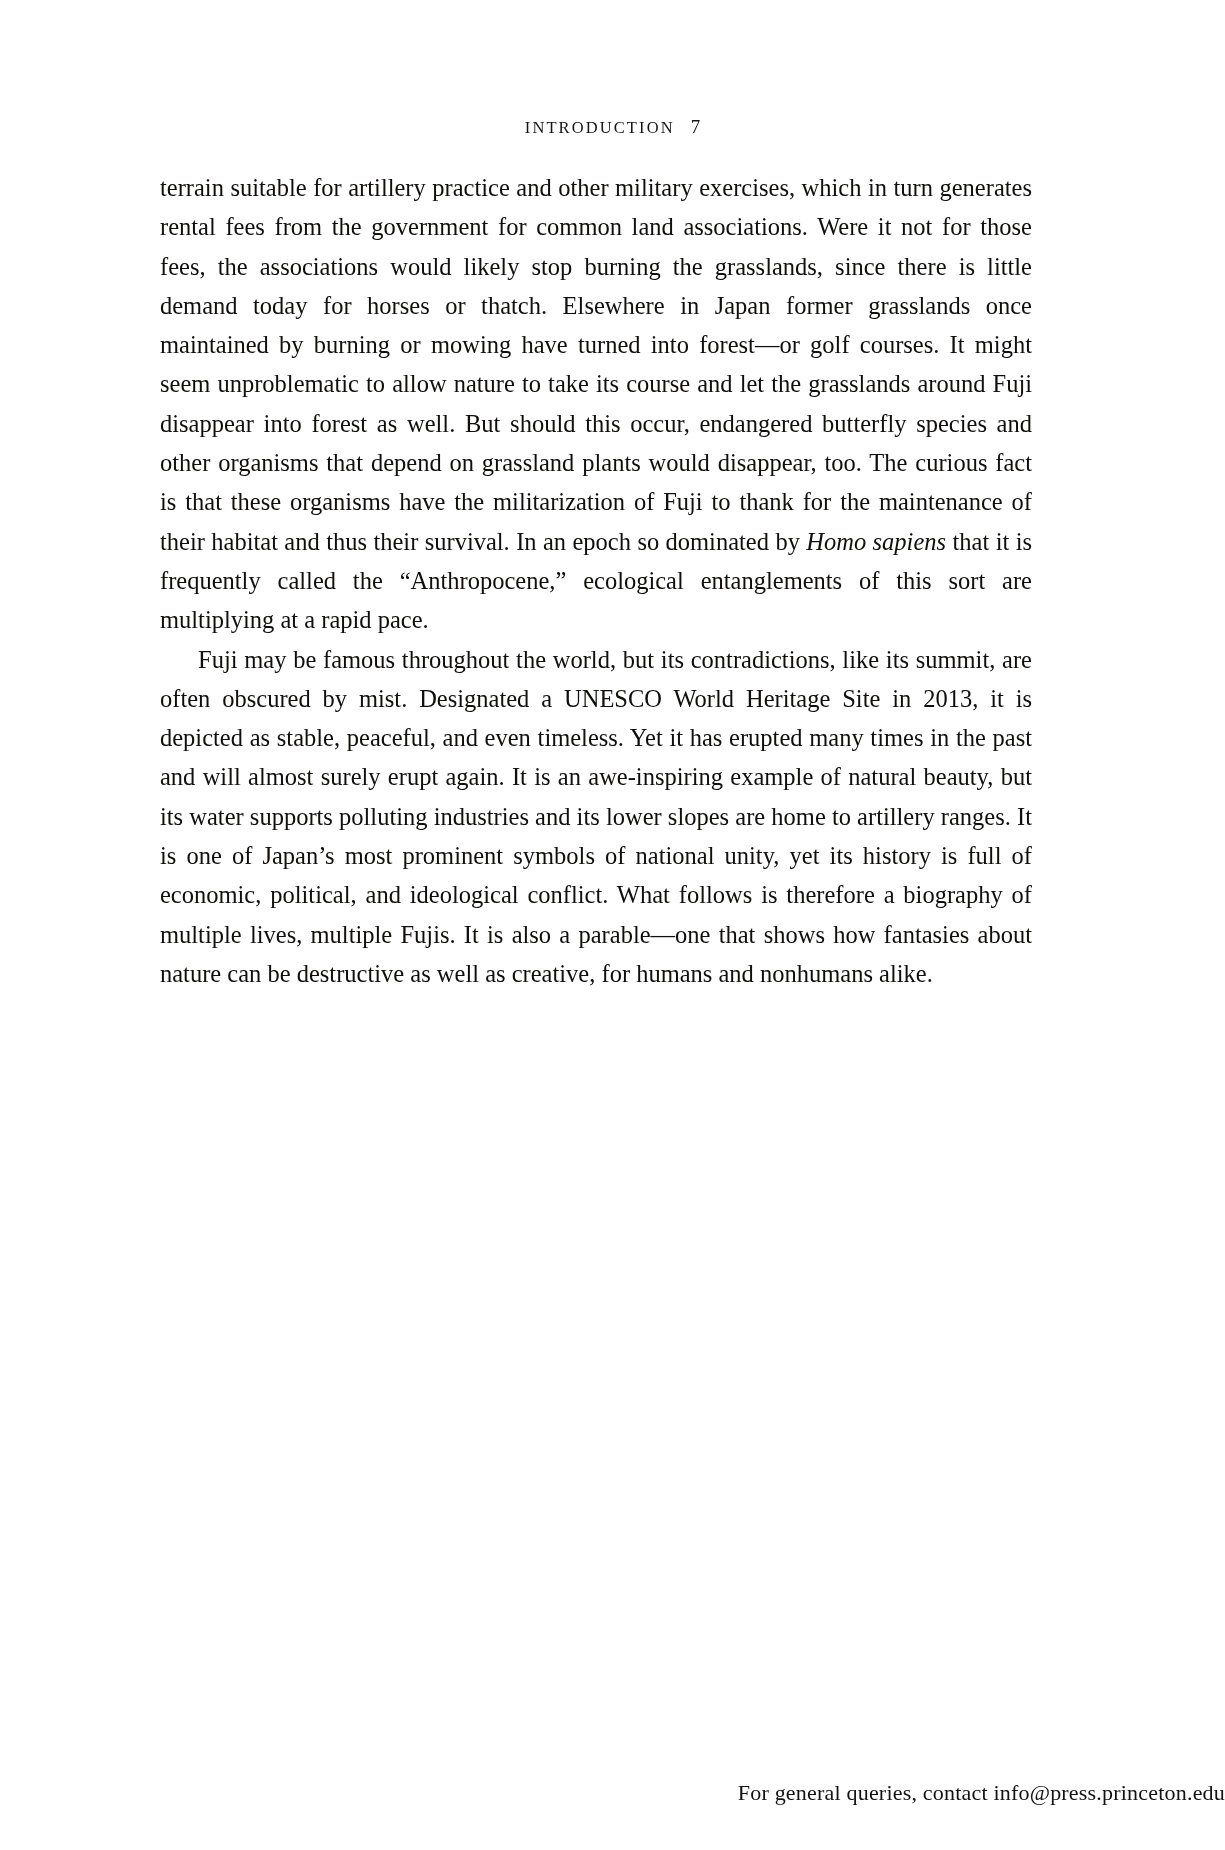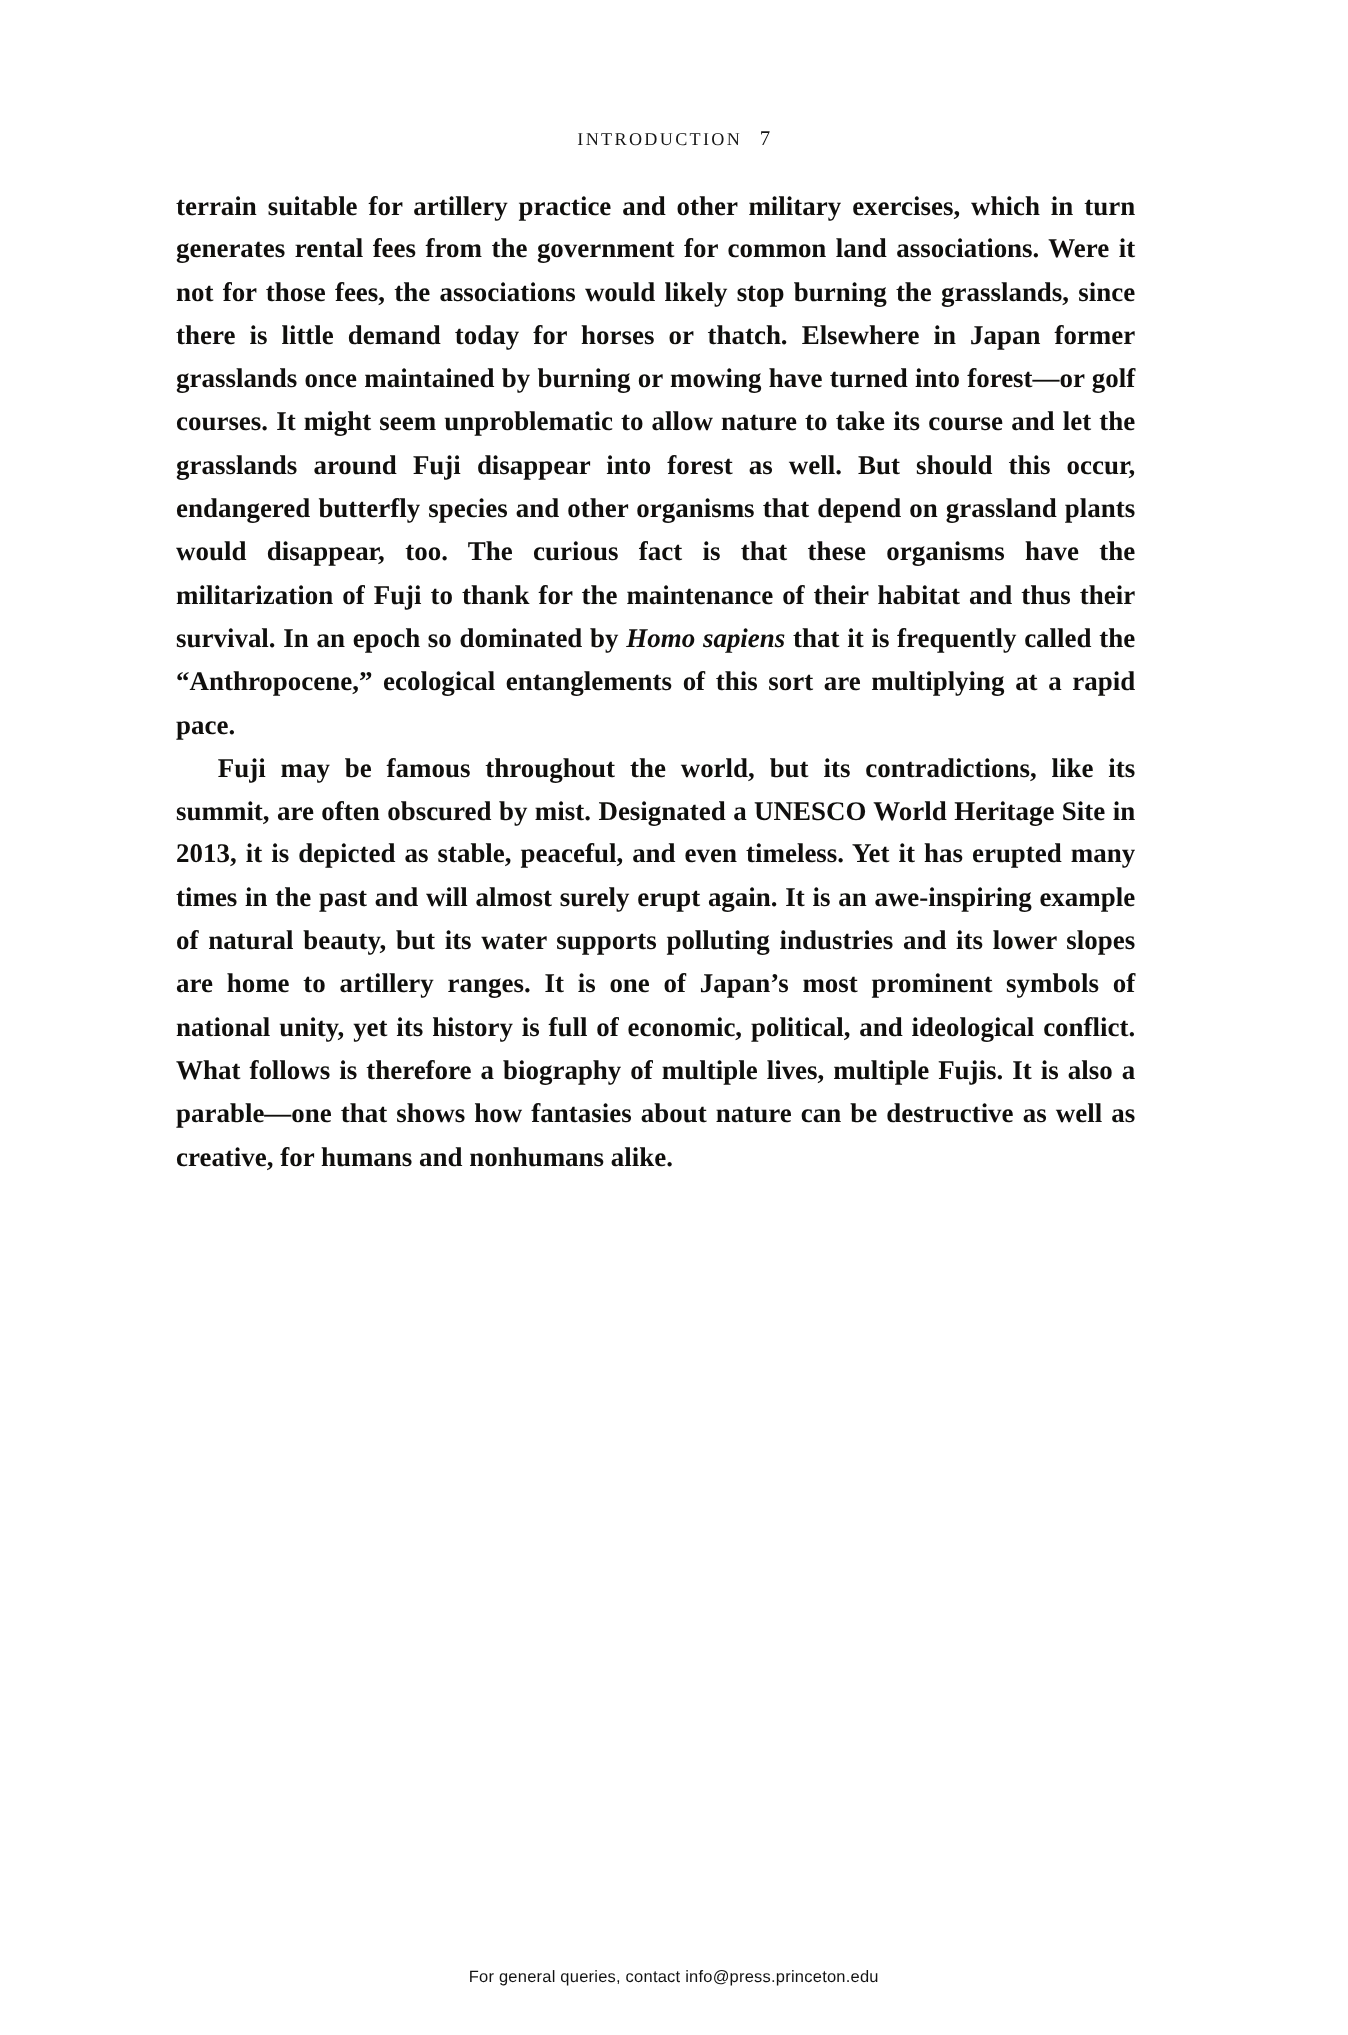--- a/index.html
+++ b/index.html
@@ -49,39 +49,38 @@
   .body-text {
     position: absolute;
     top: 168px;
     left: 160px;
     width: 872px;
     font-size: 24.5px;
     line-height: 39.3px;
     text-align: justify;
     text-justify: inter-word;
     color: #100f0d;
-    font-weight: bold;
   }
   .body-text p {
     margin: 0;
   }
   .body-text p.indent {
     text-indent: 38px;
   }
   .body-text em {
     font-style: italic;
   }
   .footer-note {
     position: absolute;
     bottom: 44px;
     left: 0;
     width: 1225px;
-    text-align: center;
-    font-family: Liberation Sans, sans-serif;
-    font-size: 15px;
+    text-align: right;
+    font-family: Liberation Serif, serif;
+    font-size: 22px;
     color: #121212;
     letter-spacing: 0.2px;
   }
 </style>
 </head>
 <body>
 
 <div class="page">
 
 

